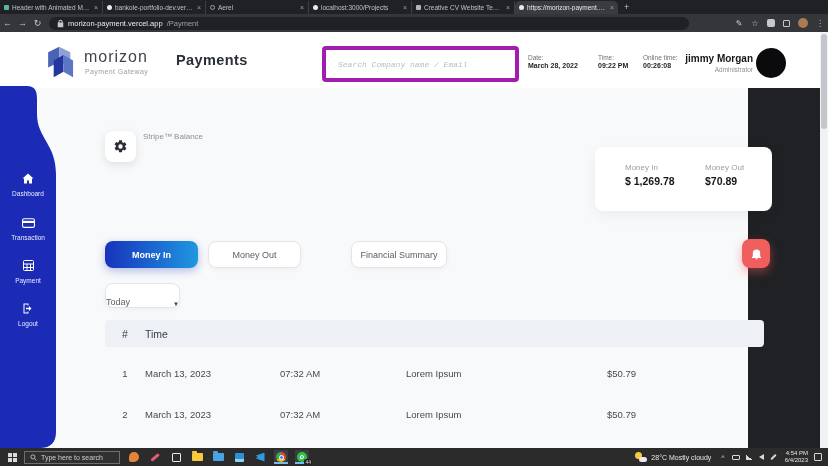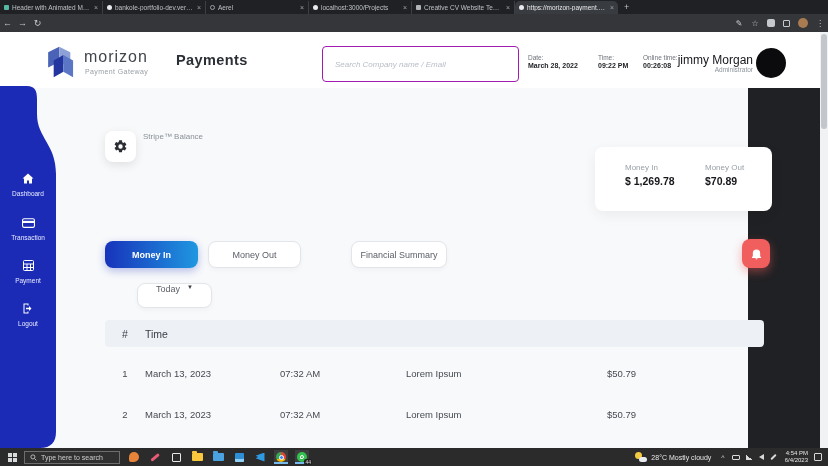--- a/index.html
+++ b/index.html
@@ -27,26 +27,26 @@
   .puz { width:8px; height:8px; background:#c5c8cc; border-radius:2px; margin:0 4px; }
   .tb-avatar { width:10px; height:10px; border-radius:50%; background:#a97b50; margin:0 4px; }
 
   
   .page { position:absolute; left:0; top:32px; width:748px; height:416px; background:#f8f9fb; }
   .pg-header { position:absolute; left:0; top:0; width:828px; height:56px; background:#ffffff; }
   .brand-logo { position:absolute; left:45px; top:12px; }
   .brand-name { position:absolute; left:84px; top:16px; font-size:16px; letter-spacing:1px; color:#40444b; font-weight:500; }
   .brand-sub { position:absolute; left:85px; top:36px; font-size:7px; color:#9aa0a6; letter-spacing:.4px; }
   .pg-title { position:absolute; left:176px; top:20px; font-size:14.5px; font-weight:700; color:#2b2f36; letter-spacing:.4px; }
-  .search { position:absolute; left:322px; top:14px; width:197px; height:36px; border:1px solid #a21caf; border-radius:4px; background:#fff; font-style:italic; font-size:8px; color:#6a7077; padding:0 12px; outline:none; font-family:Liberation Sans, sans-serif; }
+  .search { position:absolute; left:322px; top:14px; width:197px; height:36px; border:4px solid #a21caf; border-radius:4px; background:#fff; font-style:italic; font-size:8px; color:#6a7077; padding:0 12px; outline:none; font-family:Liberation Mono, monospace; }
   .search::placeholder { color:#b7bdc5; }
   .hinfo { position:absolute; top:22px; }
   .hinfo .lbl { font-size:6.5px; color:#6b7077; }
   .hinfo .val { font-size:7px; font-weight:700; color:#1c1e22; margin-top:1px; }
-  .user-name { position:absolute; left:663px; top:21px; width:90px; text-align:right; font-size:12px; font-weight:400; color:#15171b; }
+  .user-name { position:absolute; left:663px; top:21px; width:90px; text-align:right; font-size:10px; font-weight:700; color:#15171b; }
   .user-role { position:absolute; left:663px; top:34px; width:90px; text-align:right; font-size:6.5px; color:#8d939a; }
   .avatar { position:absolute; left:756px; top:16px; width:30px; height:30px; border-radius:50%; background:#0b0b0d; cursor:pointer; }
 
   
   .sidebar { position:absolute; left:0; top:54px; width:56px; height:362px; }
   .sb-item { position:absolute; left:0; width:56px; text-align:center; color:#fff; cursor:pointer; }
   .sb-item .sb-lbl { font-size:6.5px; margin-top:2px; color:#e7eaff; }
 
   
   .gear-card { position:absolute; left:105px; top:99px; width:31px; height:31px; background:#fff; border-radius:8px; box-shadow:0 3px 10px rgba(0,0,0,.10); display:flex; align-items:center; justify-content:center; cursor:pointer; }
@@ -61,21 +61,21 @@
   .sum-col { position:absolute; top:16px; }
   .sum-col .lbl { font-size:8px; color:#9aa0a6; }
   .sum-col .val { font-size:10.5px; font-weight:700; color:#15171b; margin-top:3px; }
 
   
   .ftab { position:absolute; top:209px; height:27px; border-radius:8px; display:flex; align-items:center; justify-content:center; font-size:9px; cursor:pointer; }
   .ftab.inactive { background:#fff; border:1px solid #e2e5ea; color:#5b6067; box-shadow:0 2px 5px rgba(0,0,0,.04); }
   .ftab.active { background:linear-gradient(90deg,#1733bb 0%,#1f97e0 100%); color:#fff; font-weight:600; box-shadow:0 3px 8px rgba(23,51,187,.3); }
   .bell-btn { position:absolute; left:742px; top:207px; width:28px; height:29px; border-radius:8px; background:#f15e5e; box-shadow:0 4px 10px rgba(241,94,94,.45); display:flex; align-items:center; justify-content:center; cursor:pointer; }
 
-  .dropdown { position:absolute; left:105px; top:251px; width:75px; height:25px; background:#fff; border:1px solid #e2e5ea; border-radius:8px; box-shadow:0 2px 5px rgba(0,0,0,.04); display:flex; align-items:flex-start; justify-content:space-between; padding:0 18px; cursor:pointer;margin-left:32px; }
+  .dropdown { position:absolute; left:105px; top:251px; width:75px; height:25px; background:#fff; border:1px solid #e2e5ea; border-radius:8px; box-shadow:0 2px 5px rgba(0,0,0,.04); display:flex; align-items:flex-end; justify-content:space-between; padding:0 0; cursor:pointer; }
   .dropdown .dd-txt { font-size:9px; color:#5b6067; }
   .dropdown .dd-caret { font-size:6px; color:#3c4046; }
 
   
   .tbl-head { position:absolute; left:105px; top:288px; width:659px; height:27px; background:#edf0f5; border-radius:4px; display:grid; grid-template-columns:40px 135px 126px 201px 1fr; align-items:center; font-size:10.5px; color:#3b4048; }
   .tbl-head span:first-child { text-align:center; }
   .tbl-rows { position:absolute; left:105px; top:315px; width:659px; }
   .tbl-row { height:41px; display:grid; grid-template-columns:40px 135px 126px 201px 1fr; align-items:center; font-size:9.5px; color:#45494f; padding-top:12px; cursor:pointer; }
   .tbl-row span:first-child { text-align:center; }
 
@@ -155,20 +155,27 @@
       <span class="ttl">https://morizon-payment.vercel...</span>
       <span class="cls">×</span>
     </div>
     <span class="newtab">+</span>
   </div>
 
   <div class="toolbar">
     <span class="navbtn">←</span>
     <span class="navbtn">→</span>
     <span class="navbtn">↻</span>
+    <div class="addrbar">
+      <svg width="7" height="9" viewBox="0 0 10 13">
+          <path d="M2 5V4a3 3 0 016 0v1h1v7H1V5h1zm1.5 0h3V4a1.5 1.5 0 00-3 0v1z" fill="#c5c8cc"></path>
+        </svg>
+      <span class="url">morizon-payment.vercel.app</span>
+        <span class="urlpath">/Payment</span>
+    </div>
     <div style="flex:1"></div>
     <span class="tb-ico">✎</span>
     <span class="tb-ico">☆</span>
     <span class="puz"></span>
     <span class="ext-sq"></span>
     <span class="tb-avatar"></span>
     <span class="tb-ico">⋮</span>
   </div>
 
   <div class="page">

